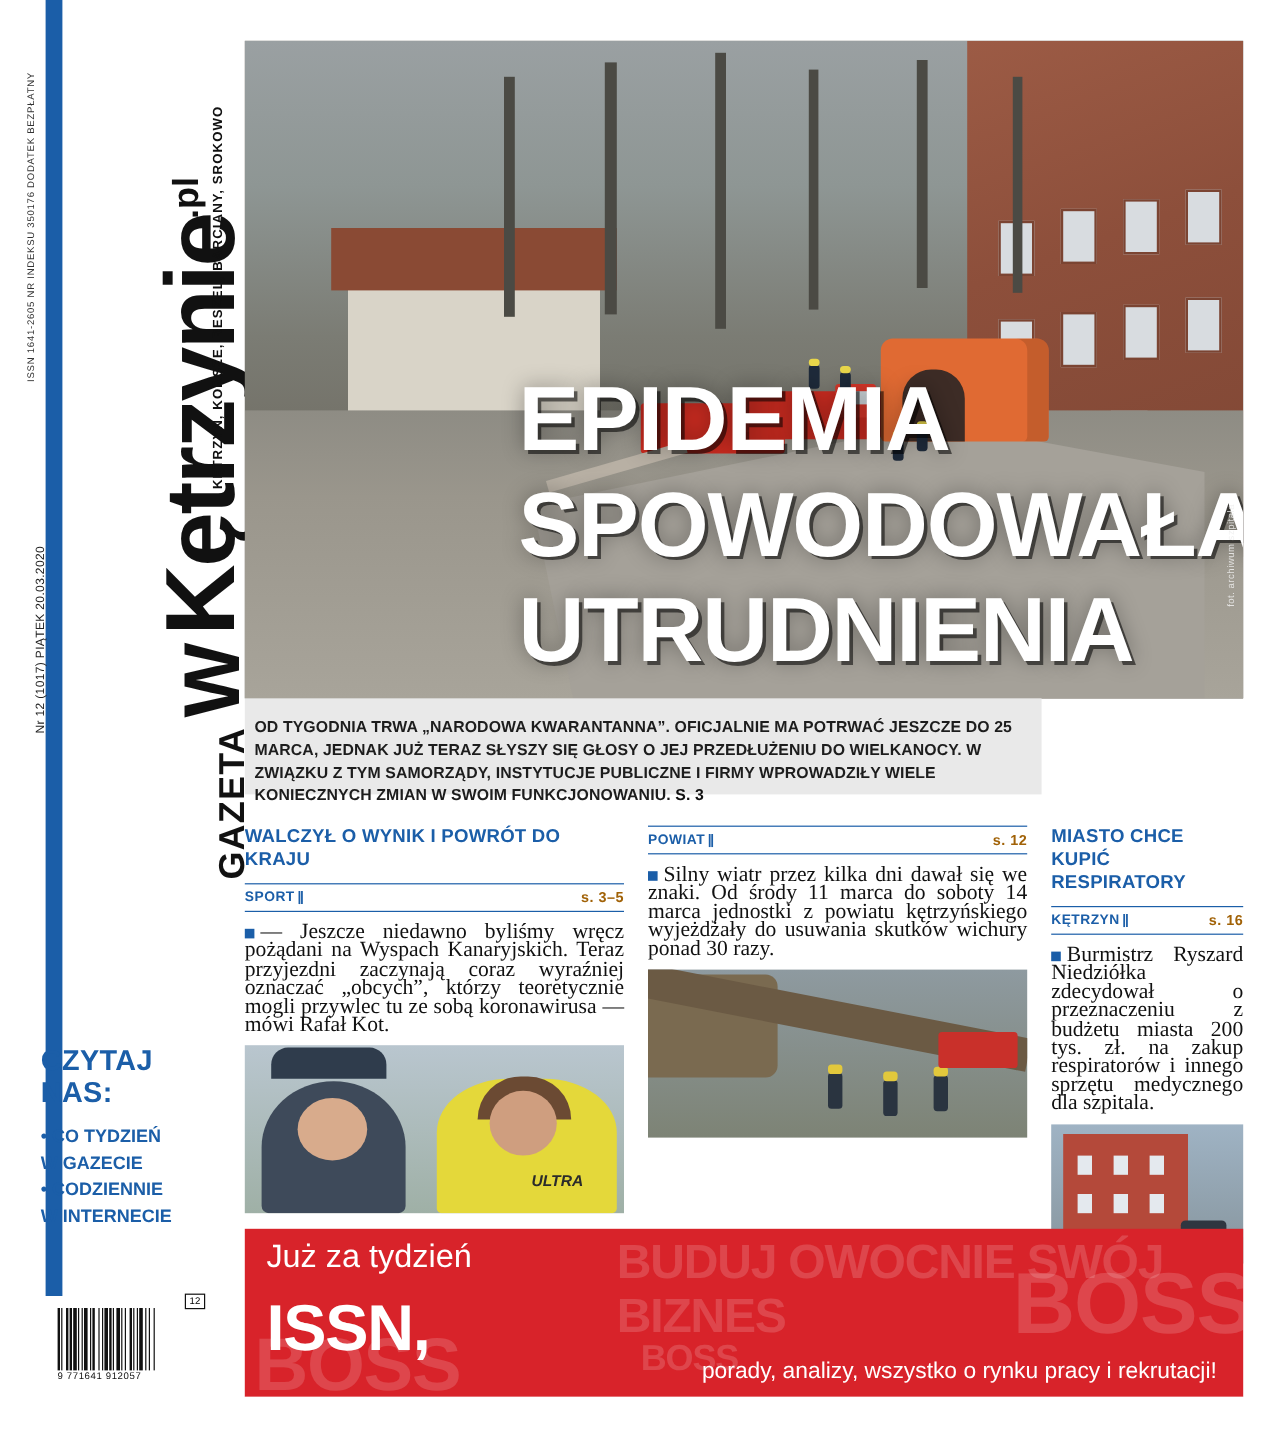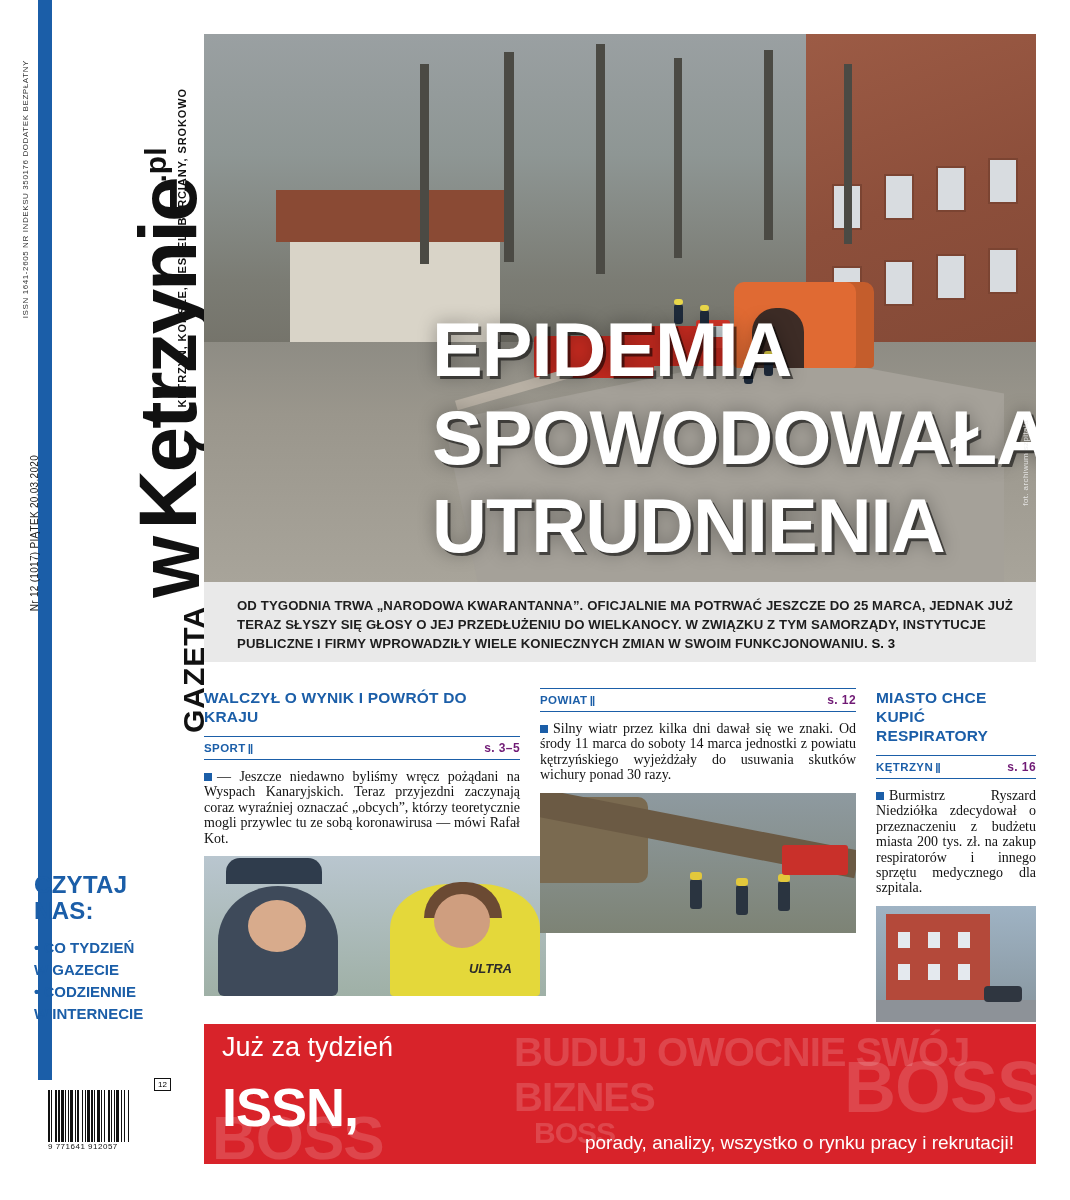--- a/index.html
+++ b/index.html
@@ -130,23 +130,23 @@
     position:absolute;left:228px;top:272px;width:760px;
     color:#ffffff;font-weight:bold;
     font-size:76px;line-height:88px;letter-spacing:-1px;
     text-shadow:3px 3px 0 rgba(0,0,0,.55), 0 0 18px rgba(0,0,0,.35);
     font-family:"Liberation Sans", sans-serif;
   }
   .headline div{white-space:nowrap;}
 
   
   .lead{
-    position:absolute;left:204px;top:582px;width:832px;height:80px;
+    position:absolute;left:204px;top:582px;width:664px;height:80px;
     background:#e9e9e9;
-    padding:14px 18px 0 33px;box-sizing:border-box;
+    padding:14px 18px 0 8px;box-sizing:border-box;
   }
   .lead p{
     margin:0;font-size:13.2px;line-height:19px;font-weight:bold;
     color:#1d1d1d;letter-spacing:.1px;
   }
   .lead .pg{color:#111;}
 
   
   .teasers{position:absolute;left:204px;top:676px;width:832px;height:330px;margin-top:12px;}
   .col{position:absolute;top:0;}
@@ -156,28 +156,28 @@
   .t-title{
     color:#1b5ea8;font-weight:bold;font-size:15.5px;line-height:19px;
     letter-spacing:.2px;margin:0 0 10px 0;
   }
   .t-meta{
     border-top:1px solid #1b5ea8;border-bottom:1px solid #1b5ea8;
     padding:4px 0 4px 0;display:flex;justify-content:space-between;align-items:center;
     font-size:11.5px;font-weight:bold;color:#1b5ea8;letter-spacing:.4px;
   }
   .t-meta .sec::after{content:" ||";letter-spacing:-1px;}
-  .t-meta .pg{color:#701a75;font-size:12px;}
+  .t-meta .pg{color:#a16207;font-size:12px;}
   .t-body{
     margin-top:9px;font-family:"Liberation Serif", serif;
-    font-size:14px;line-height:15.4px;color:#111;text-align:justify;
+    font-size:18px;line-height:15.4px;color:#111;text-align:justify;
   }
   .sq{display:inline-block;width:8px;height:8px;background:#1b5ea8;margin-right:5px;position:relative;top:0px;}
   .t-img{margin-top:10px;width:100%;overflow:hidden;position:relative;}
-  .img1{height:140px;background:linear-gradient(#b9c6cf,#9fb0a6);padding-left:26px;}
+  .img1{height:140px;background:linear-gradient(#b9c6cf,#9fb0a6);}
   .img2{height:140px;background:linear-gradient(#8e9aa0,#7d8375);}
   .img3{height:116px;background:linear-gradient(#9fb3c4,#86949c);}
 
   .img1 .p1{position:absolute;left:14px;bottom:0;width:120px;height:110px;background:#3e4a5a;border-radius:50% 50% 6px 6px;}
   .img1 .p1 .face{position:absolute;left:30px;top:14px;width:58px;height:52px;background:#d8ab8c;border-radius:50%;}
   .img1 .cap{position:absolute;left:22px;top:2px;width:96px;height:26px;background:#2f3c4c;border-radius:14px 14px 0 0;}
   .img1 .p2{position:absolute;right:6px;bottom:0;width:150px;height:112px;background:#e4d83a;border-radius:40% 40% 4px 4px;}
   .img1 .p2 .face{position:absolute;left:44px;top:10px;width:56px;height:54px;background:#cf9e7f;border-radius:50%;}
   .img1 .p2 .hair{position:absolute;left:34px;top:-2px;width:78px;height:36px;background:#6b4a33;border-radius:40px 40px 0 0;}
   .img1 .logo{position:absolute;right:34px;bottom:20px;color:#2b2b2b;font-size:13px;font-weight:bold;font-style:italic;}

